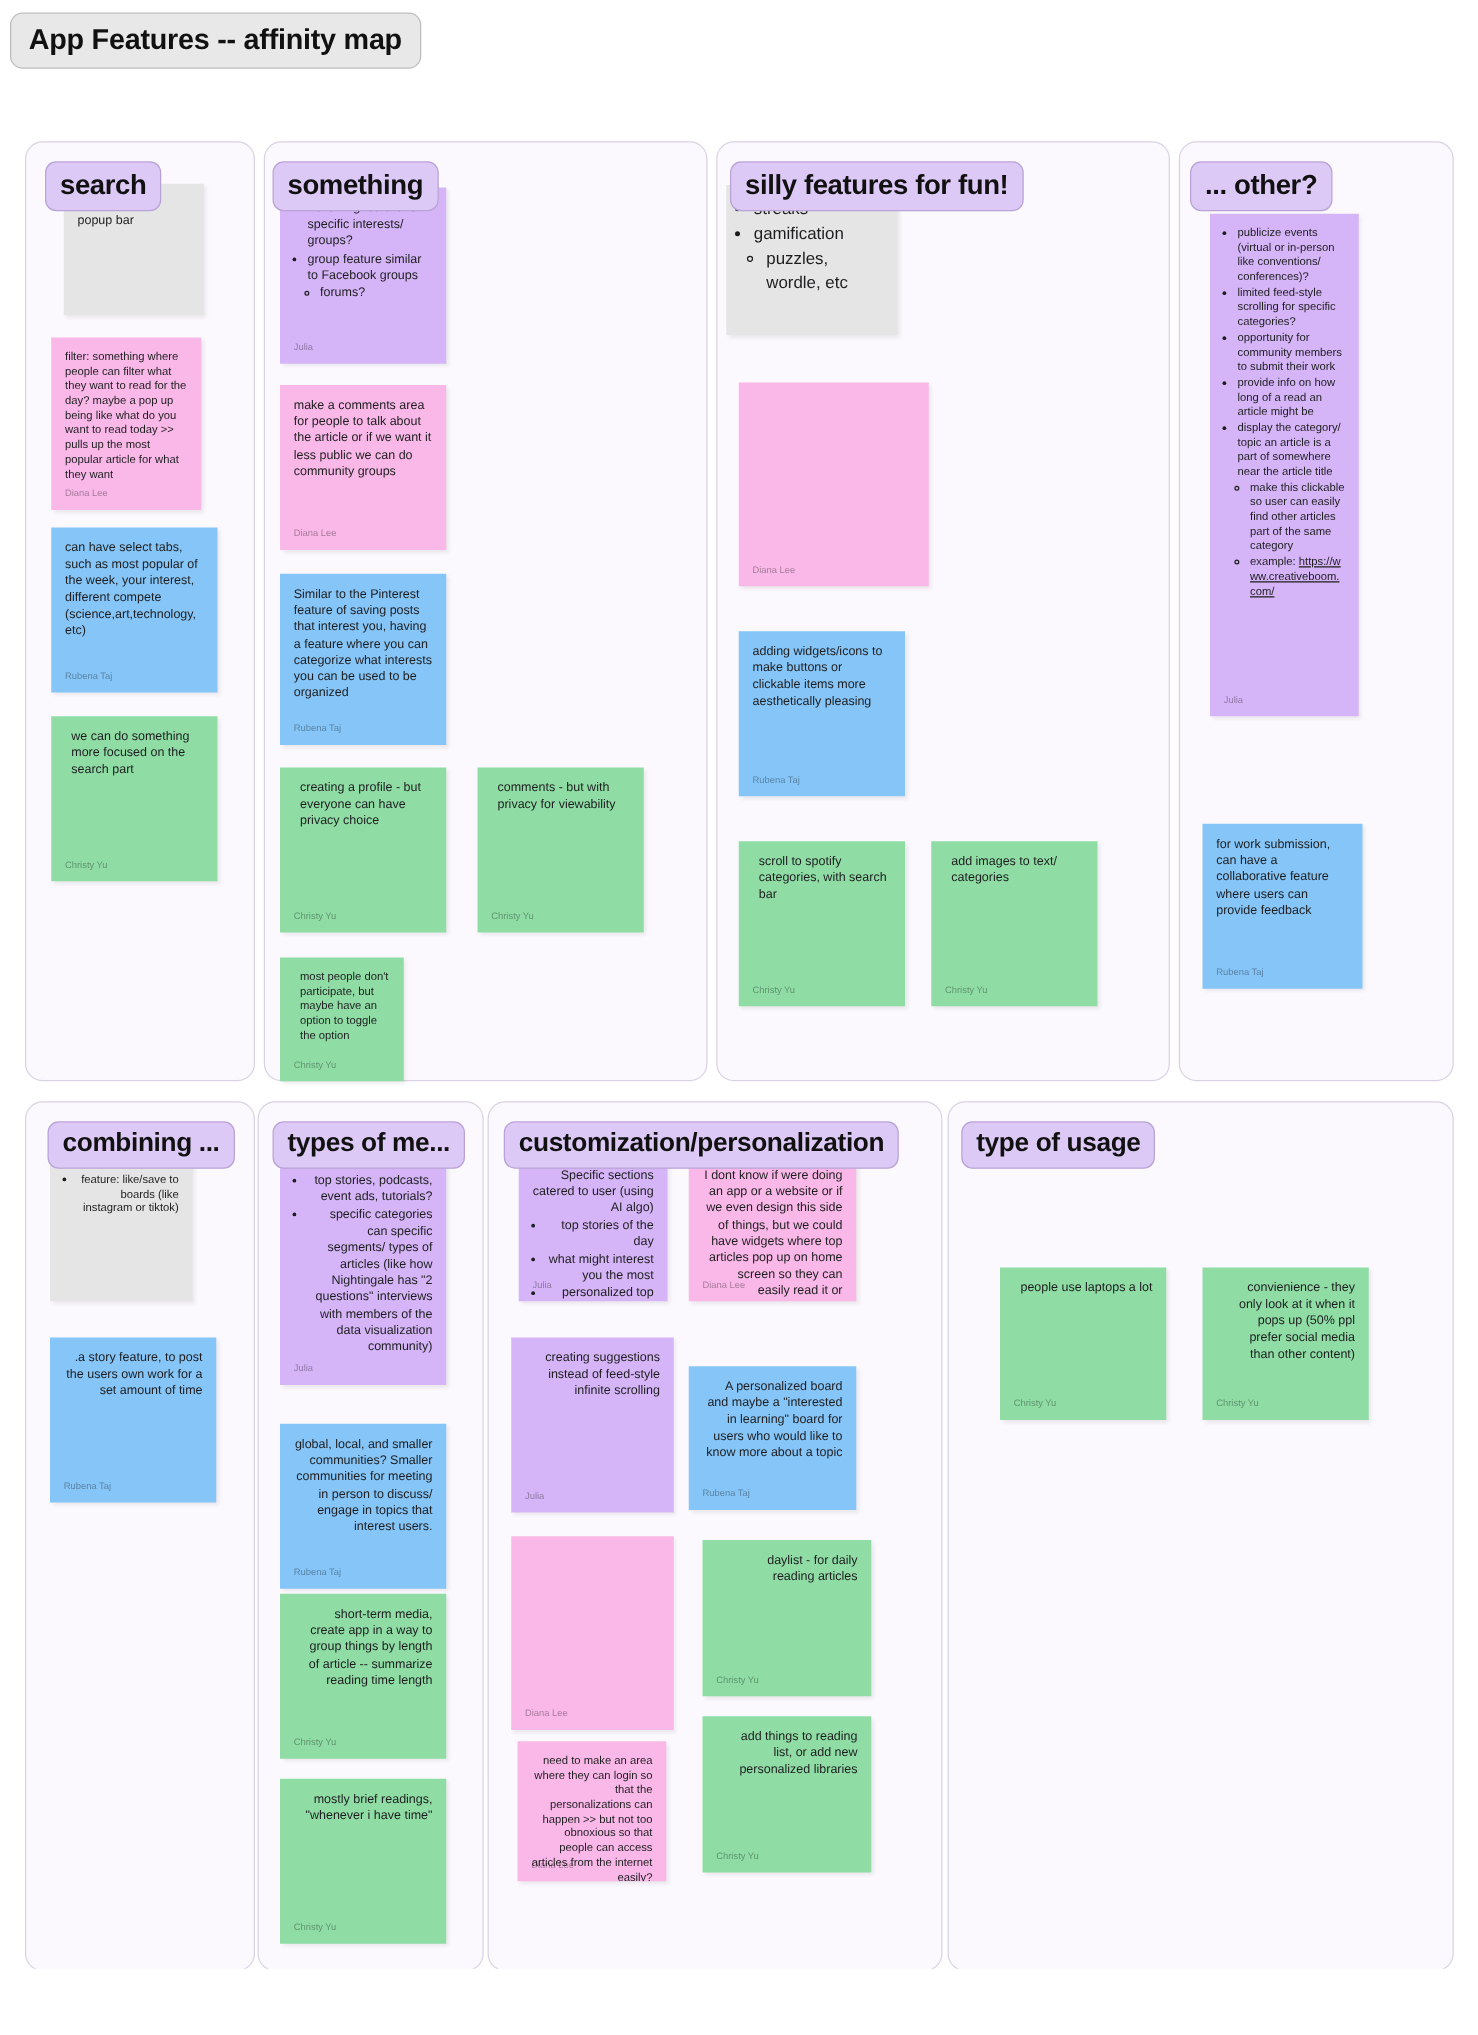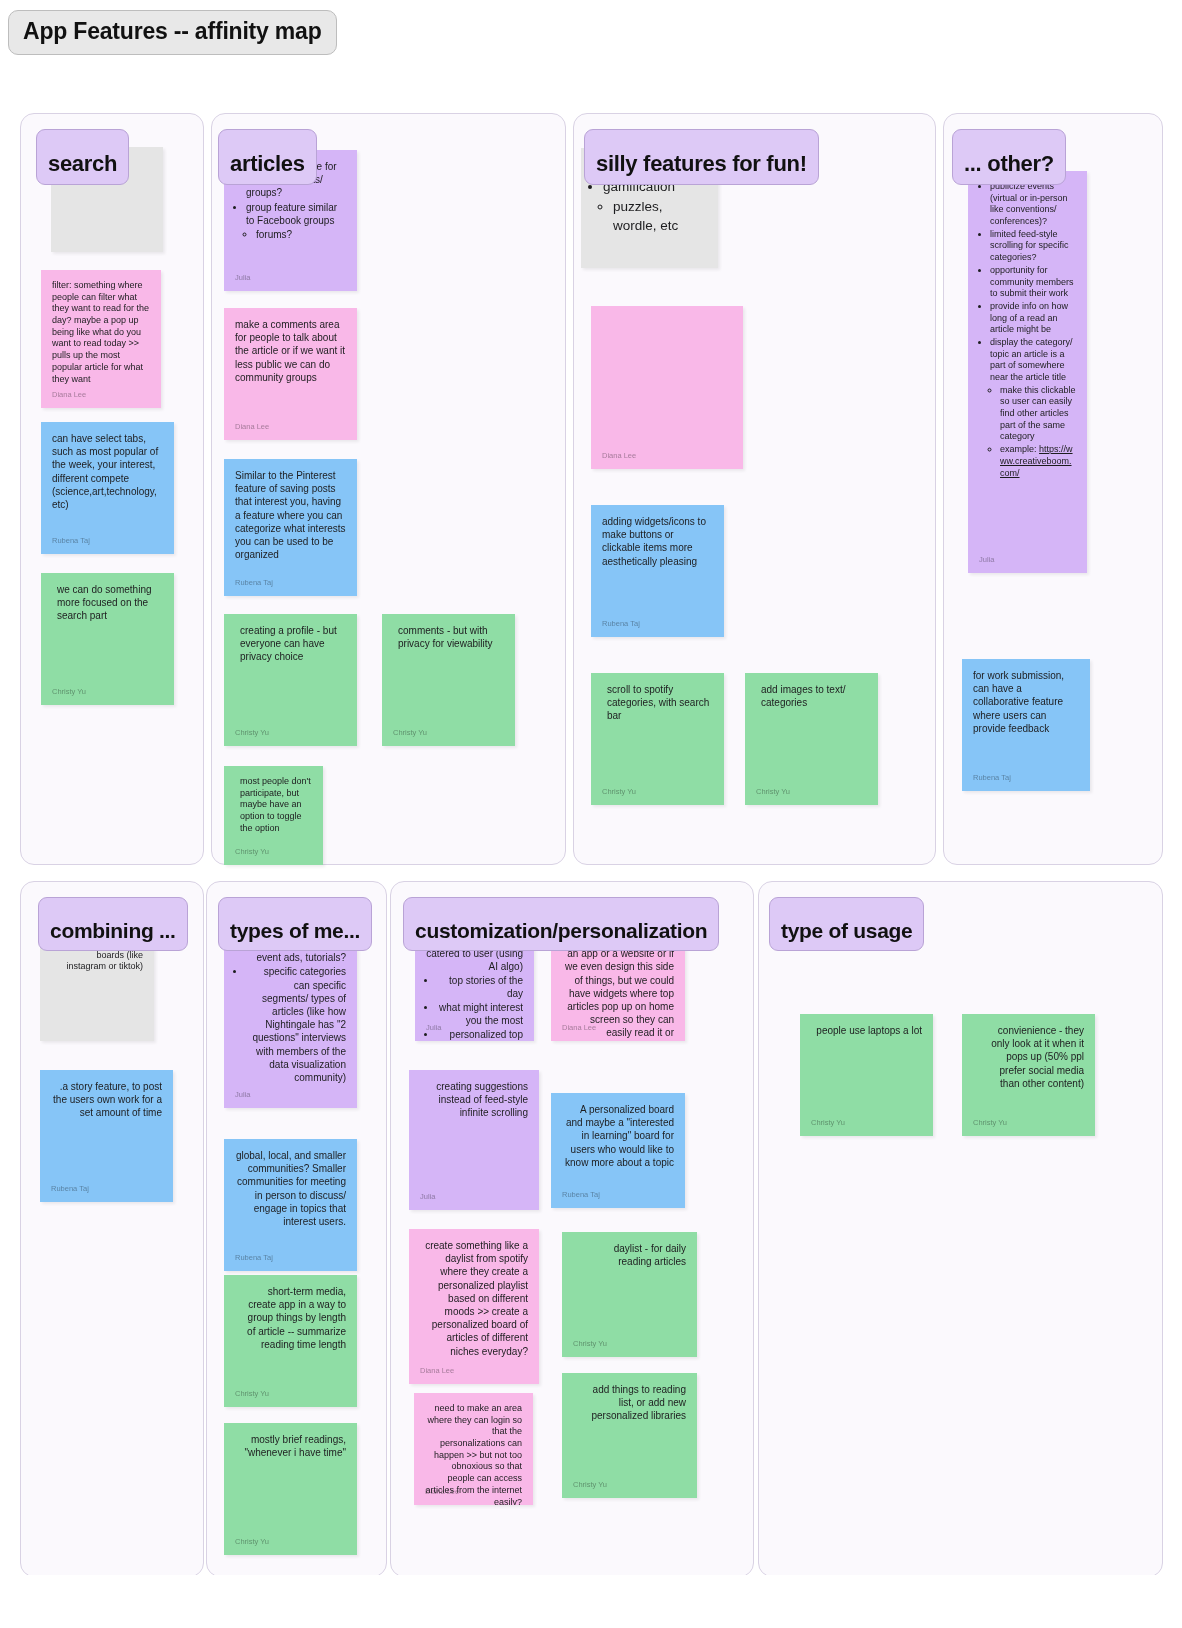--- a/index.html
+++ b/index.html
@@ -30,21 +30,21 @@
     position: absolute;
     background: #fbf9fd;
     border: 1.3px solid #d9d2e4;
     border-radius: 14px;
   }
   .frame-label {
     position: absolute;
     background: #ddc9f6;
     border: 1.4px solid #b9a3d6;
     border-radius: 9px;
-    padding: 21px 11px 7px 11px;
+    padding: 5px 11px 7px 11px;
     font-size: 22px;
     font-weight: bold;
     color: #111;
     white-space: nowrap;
     letter-spacing: -0.3px;
     z-index: 6;
   }
   .frame-label.small { font-size: 21px; }
 
   
@@ -110,21 +110,21 @@
     <div class="body">can have select tabs, such as most popular of the week, your interest, different compete (science,art,technology, etc)</div>
     <div class="author">Rubena Taj</div>
   </div>
 
   <div class="note green authored fs10" style="left:41px; top:518px; width:133px; height:132px;">
     <div class="body">we can do something more focused on the search part</div>
     <div class="author">Christy Yu</div>
   </div>
 
   <div class="frame" style="left:211px; top:58px; width:355px; height:752px;"></div>
-  <div class="frame-label" style="left:218px; top:74px;">articles</div>
+  <div class="frame-label" style="left:218px; top:74px;">something</div>
 
   <div class="note purple authored fs10" style="left:224px; top:95px; width:133px; height:141px;">
     <ul>
       <li>Following feature for specific interests/ groups?</li>
       <li>group feature similar to Facebook groups</li>
       <ul>
         <li>forums?</li>
       </ul>
     </ul>
     <div class="author">Julia</div>
@@ -276,21 +276,20 @@
       <div class="body">creating suggestions instead of feed-style infinite scrolling</div>
       <div class="author">Julia</div>
     </div>
 
   <div class="note blue authored fs10" style="left:551px; top:278px; width:134px; height:115px;">
     <div class="body">A personalized board and maybe a "interested in learning" board for users who would like to know more about a topic</div>
     <div class="author">Rubena Taj</div>
   </div>
 
   <div class="note pink authored fs10" style="left:409px; top:414px; width:130px; height:155px;">
-    <div class="body">create something like a daylist from spotify where they create a personalized playlist based on different moods &gt;&gt; create a personalized board of articles of different niches everyday?</div>
     <div class="author">Diana Lee</div>
   </div>
 
   <div class="note green authored fs10" style="left:562px; top:417px; width:135px; height:125px;">
     <div class="body">daylist - for daily reading articles</div>
     <div class="author">Christy Yu</div>
   </div>
 
   <div class="note pink authored fs9" style="left:414px; top:578px; width:119px; height:112px;">
     <div class="body">need to make an area where they can login so that the personalizations can happen &gt;&gt; but not too obnoxious so that people can access articles from the internet easily?</div>

